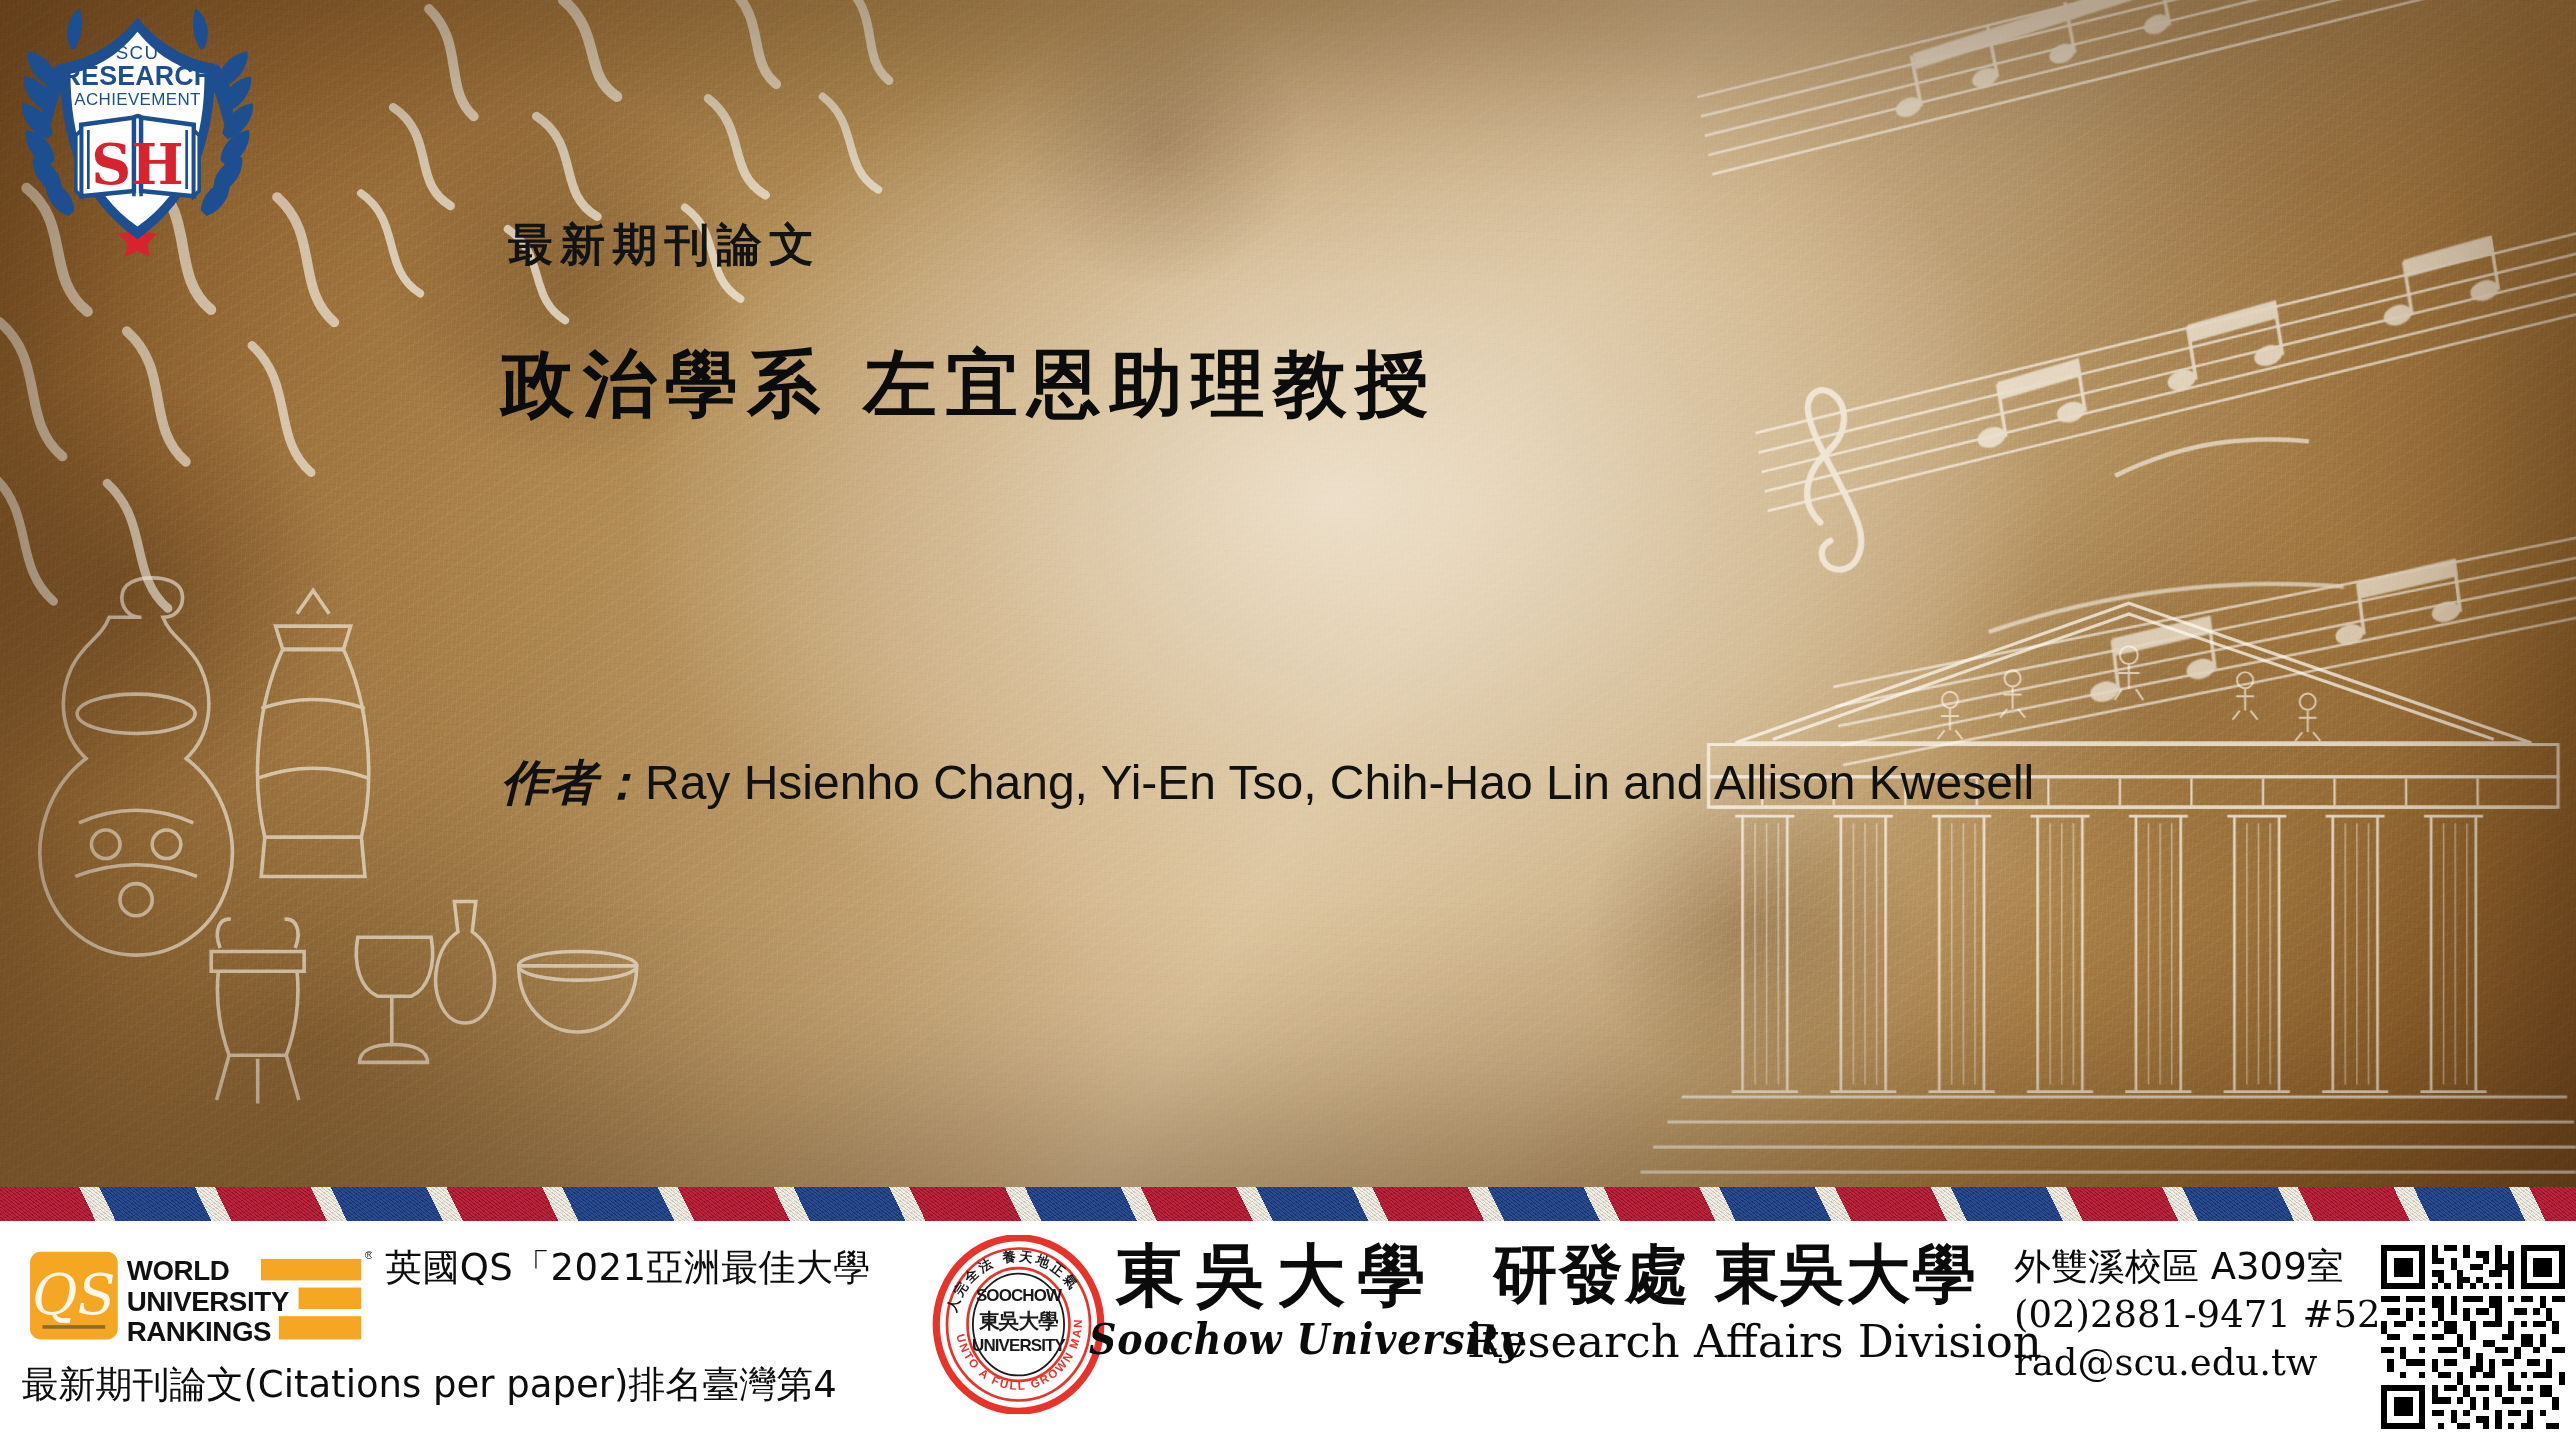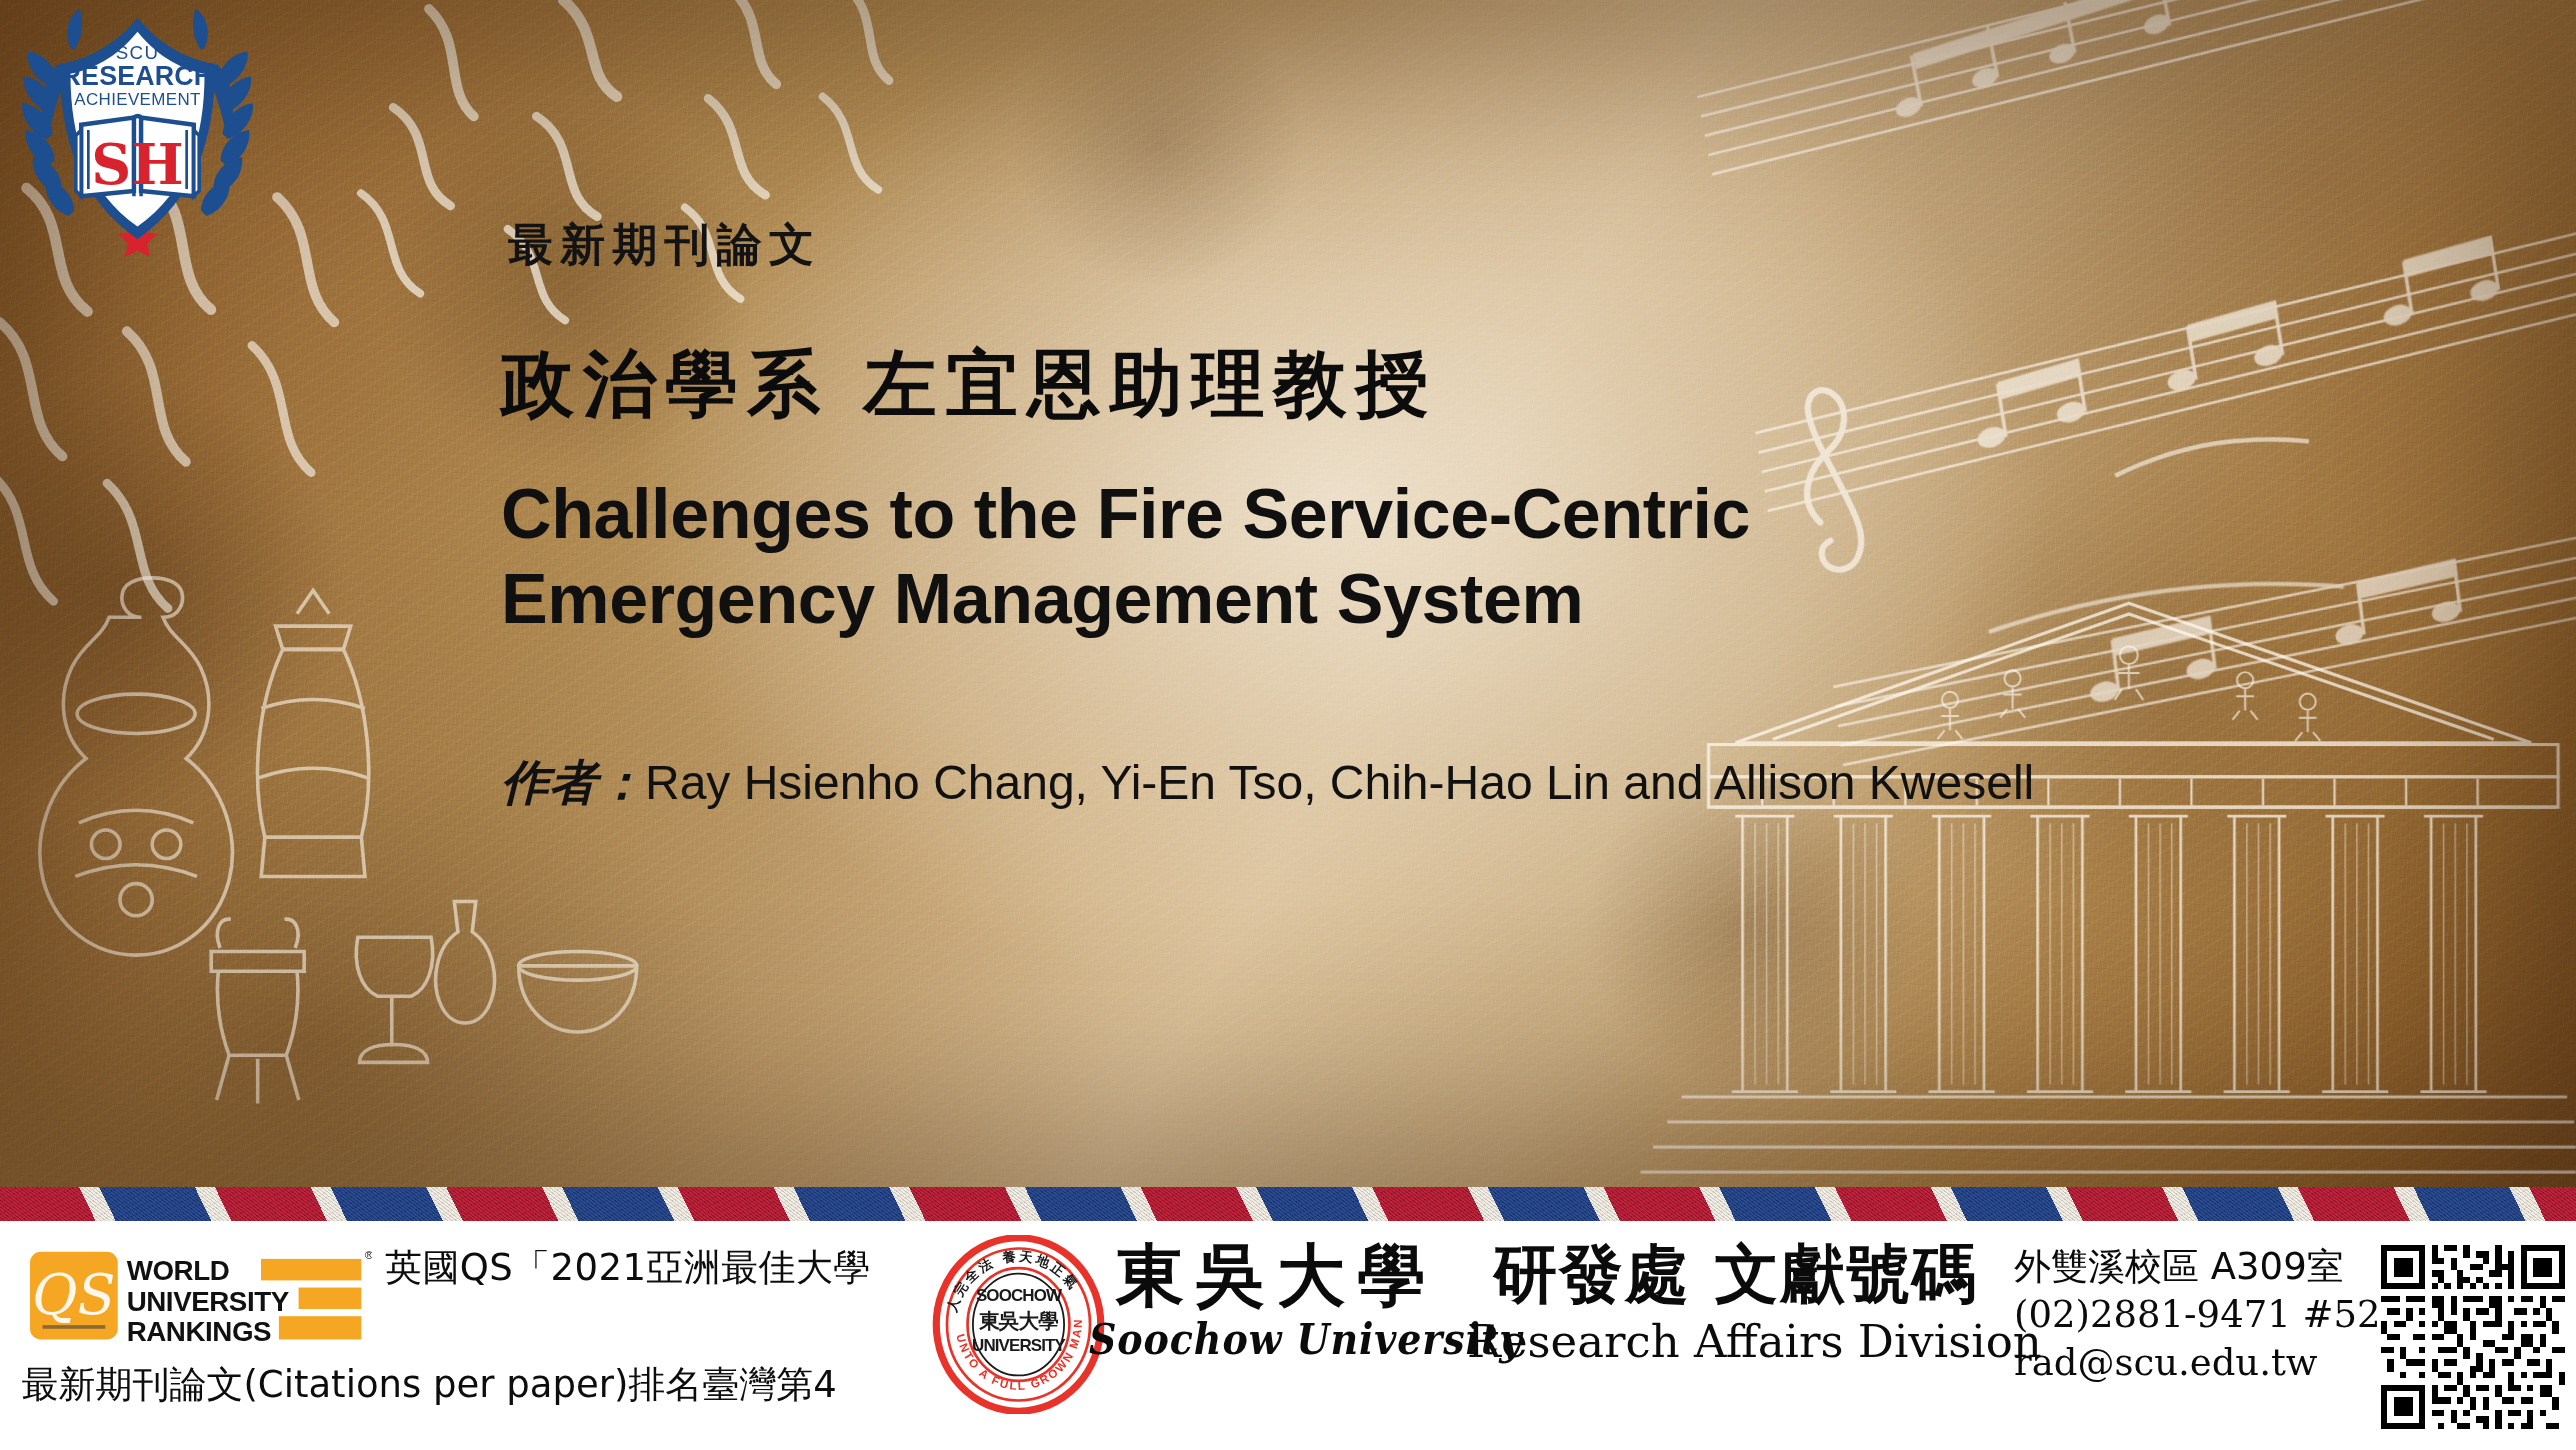--- a/index.html
+++ b/index.html
@@ -532,21 +532,20 @@
       <path d="M135 126 L135 214 M143 126 L143 214" stroke="#1d4f90" stroke-width="4"></path>
       <path d="M70 146 L76 140 L76 214 L70 208 Z" fill="#ffffff" stroke="#1d4f90" stroke-width="4"></path>
       <path d="M208 146 L202 140 L202 214 L208 208 Z" fill="#ffffff" stroke="#1d4f90" stroke-width="4"></path>
     </g>
     <text x="139" y="200" text-anchor="middle" fill="#d8232f" font-family="DejaVu Serif, serif" font-size="62" font-weight="700">SH</text>
   </svg>
 
   <div class="content">
     <div class="kicker">最新期刊論文</div>
     <div class="dept-line">政治學系 左宜恩助理教授</div>
-    <div class="paper-title">Challenges to the Fire Service-Centric Emergency Management System</div>
     <div class="authors">
       <span class="cjk">作者：</span><span>Ray Hsienho Chang, Yi-En Tso, Chih-Hao Lin and Allison Kwesell</span>
     </div>
 
   </div>
 
   <div class="ribbon">
     <div class="ribbon-tex"></div>
   </div>
 
@@ -588,21 +587,21 @@
       <text x="99" y="104" text-anchor="middle" fill="#1a1a1a" font-family="DejaVu Serif, serif" font-size="23" font-weight="700" letter-spacing="-1">東吳大學</text>
       <text x="99" y="130" text-anchor="middle" fill="#1a1a1a" font-family="Liberation Sans, sans-serif" font-size="19" font-weight="800" letter-spacing="-1">UNIVERSITY</text>
     </svg>
 
     <div class="univ-block">
       <div class="univ-cn">東吳大學</div>
       <div class="univ-en">Soochow University</div>
     </div>
 
     <div class="div-block">
-      <div class="div-cn">研發處  文獻號碼</div>
+      <div class="div-cn">研發處  東吳大學</div>
       <div class="div-en">Research Affairs Division</div>
     </div>
 
     <div class="contact">
       <div class="cn-room">外雙溪校區  A309室</div>
       <div>(02)2881-9471 #5221~5</div>
       <div>rad@scu.edu.tw</div>
     </div>
   </div>
 

